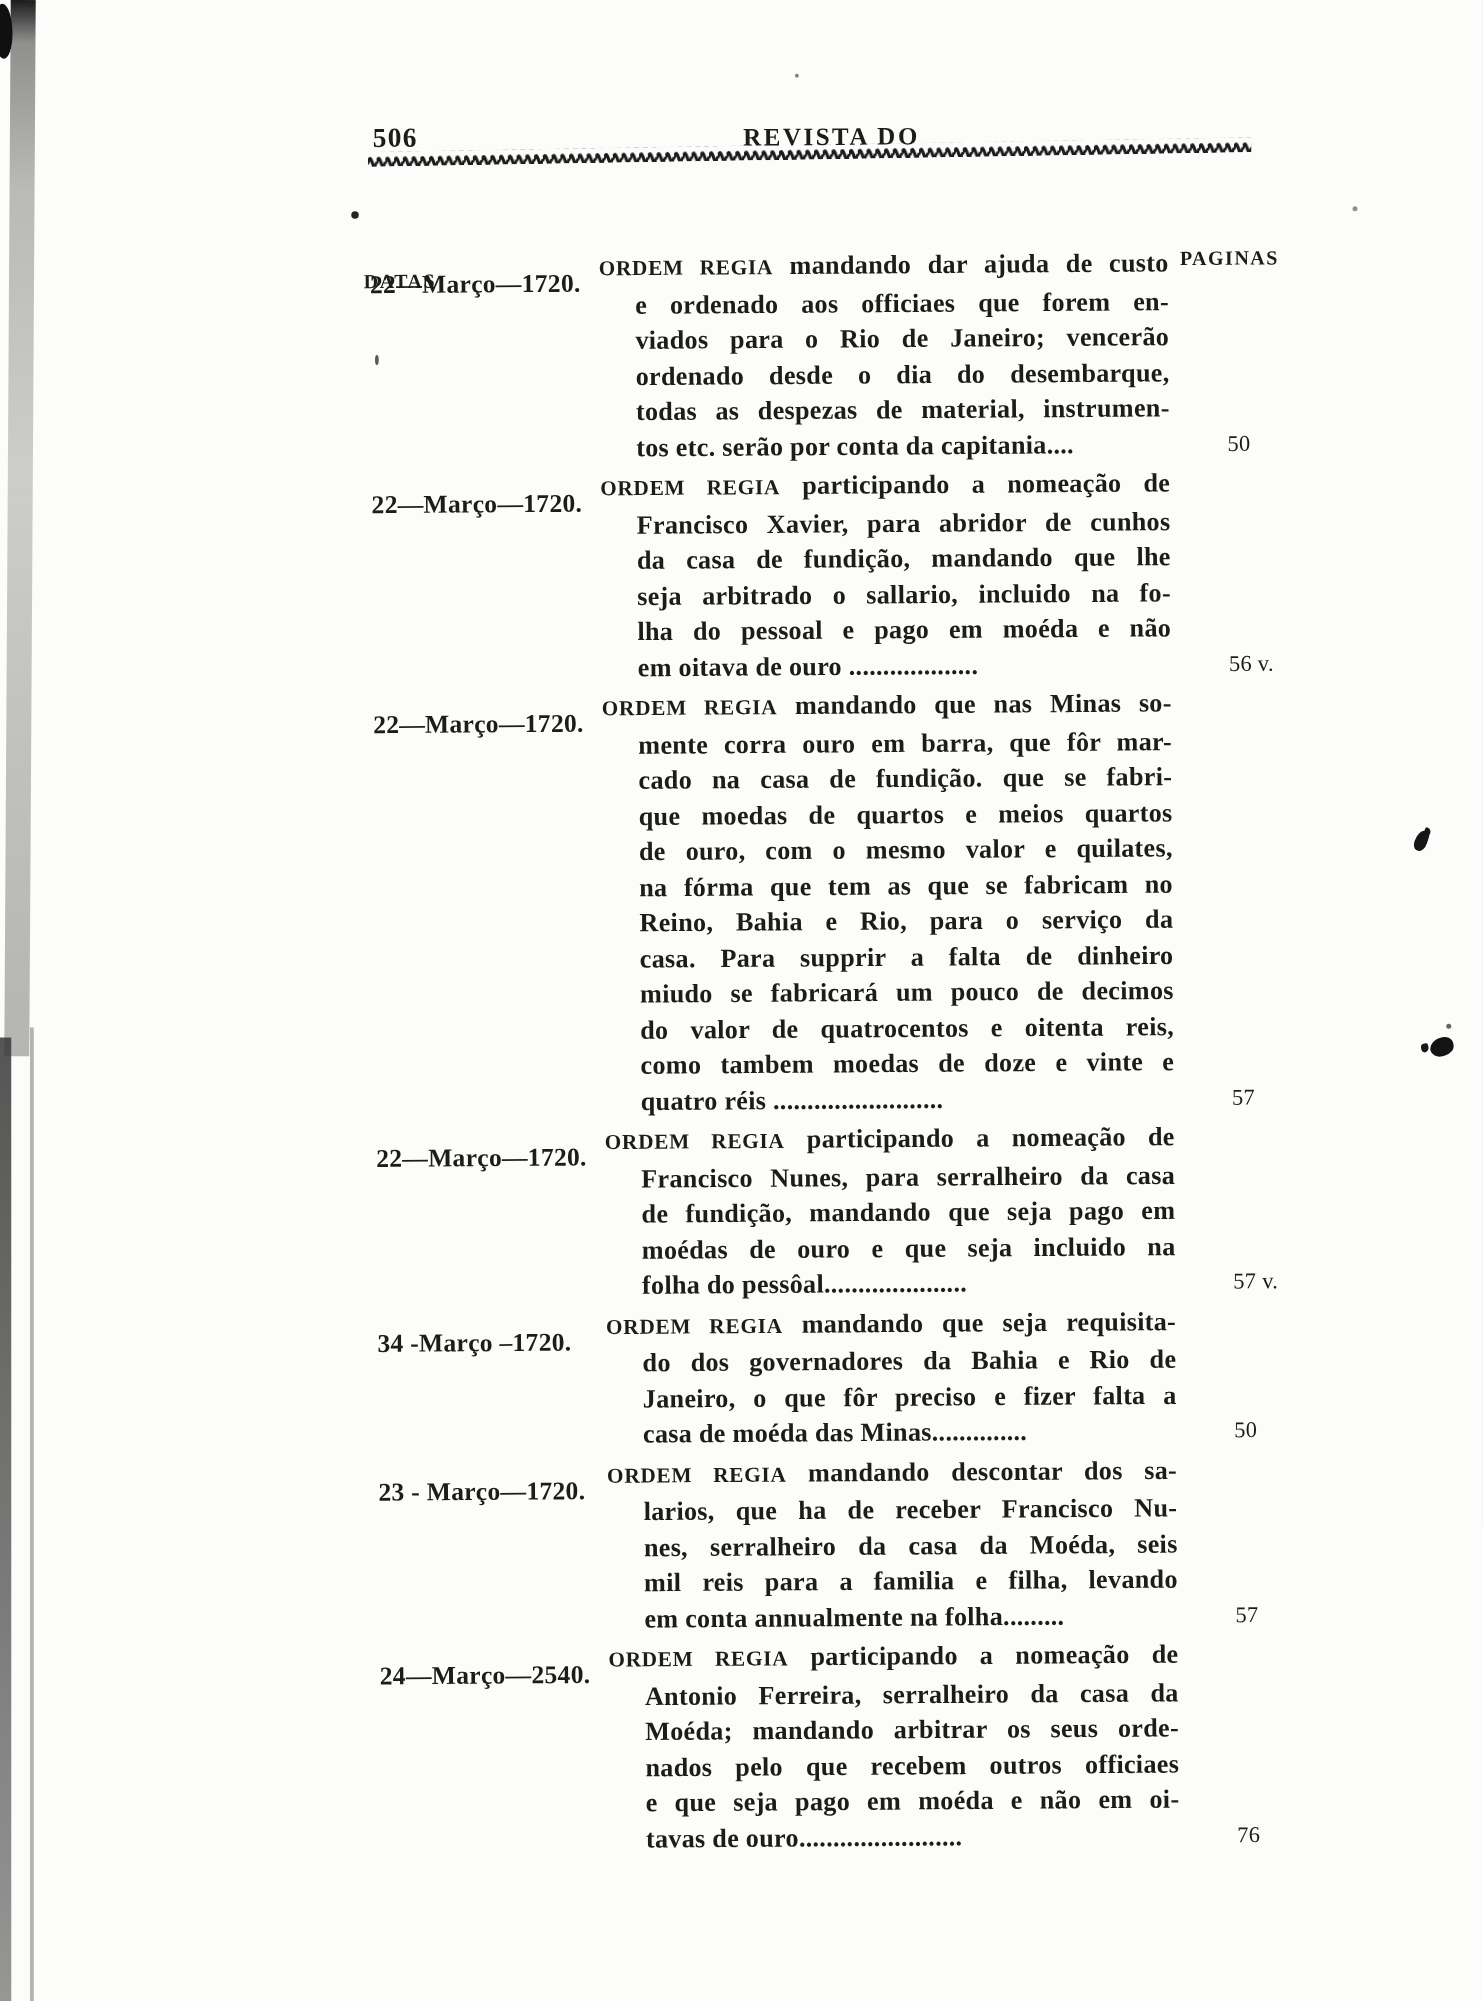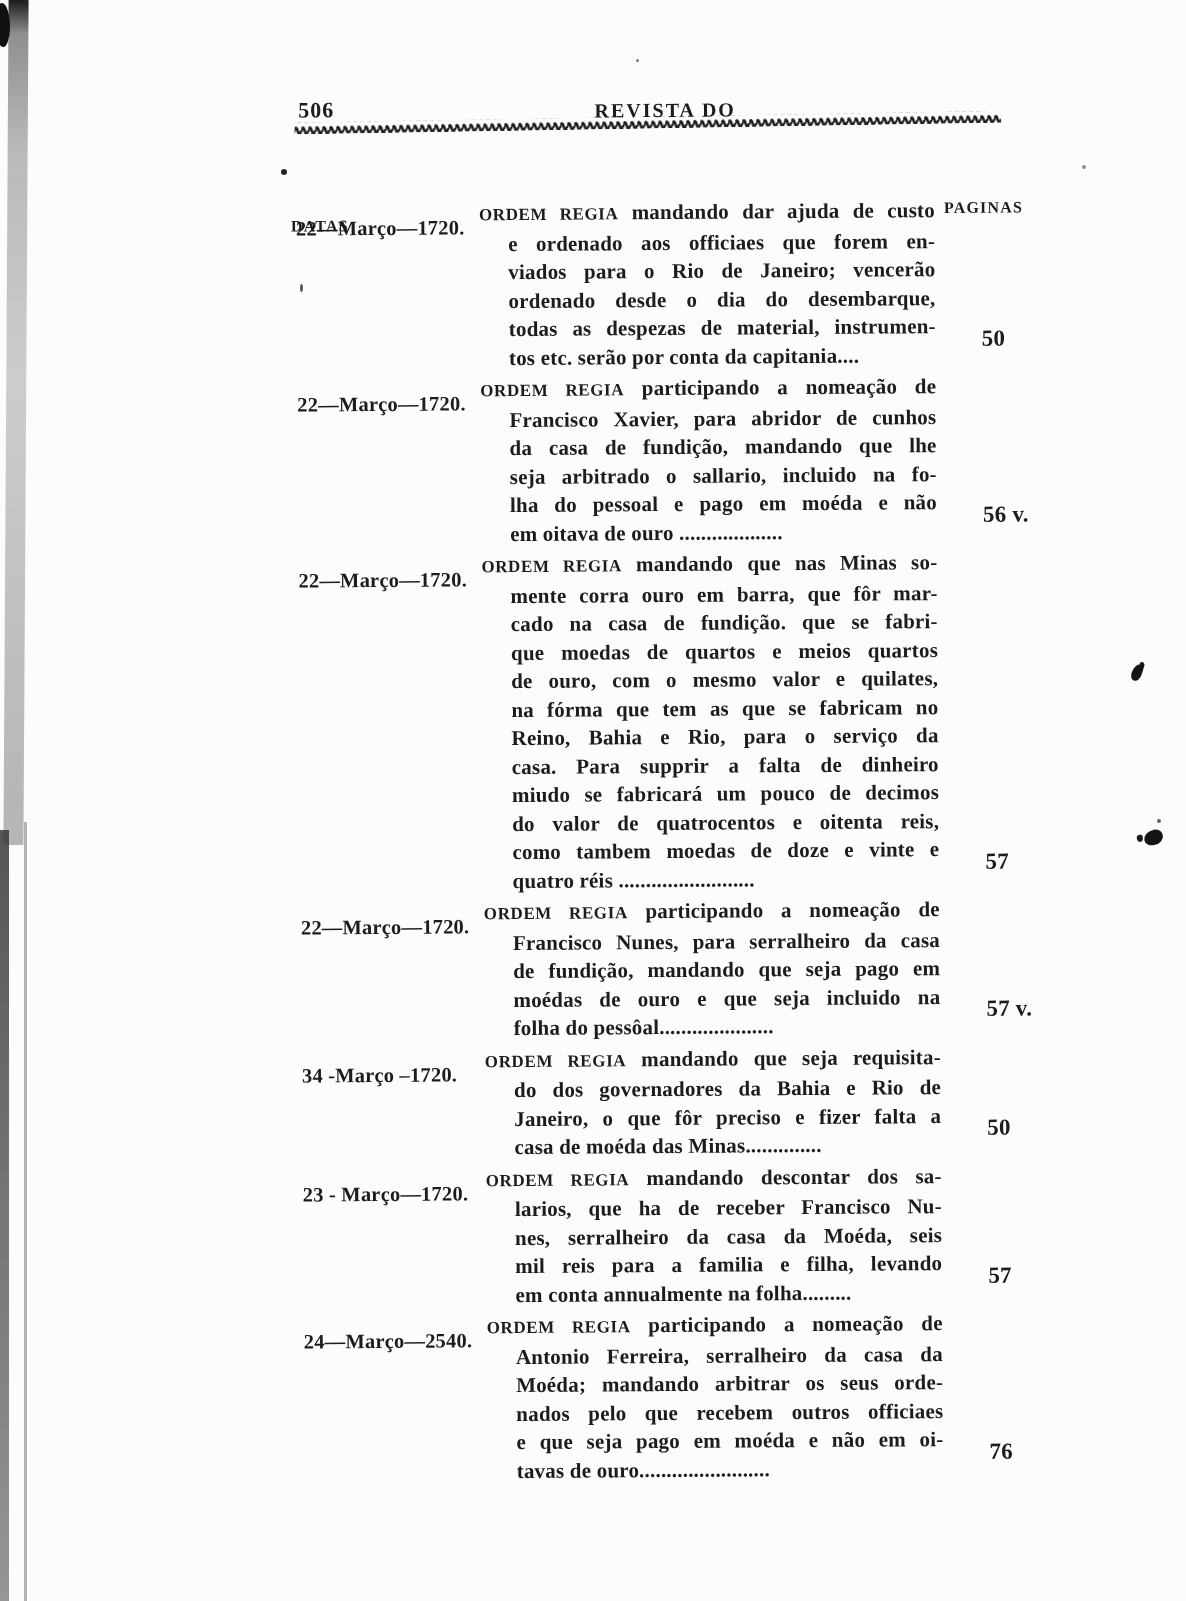--- a/index.html
+++ b/index.html
@@ -94,22 +94,22 @@
   }
   .desc{width:456px;}
   .line{
     margin-left:29px;width:427px;
     text-align:justify;text-align-last:justify;
   }
   .line.first{margin-left:0;width:456px;}
   .line.lastline{text-align-last:left;}
   .sc{font-size:17px;letter-spacing:.6px;}
   .pg{
-    position:absolute;left:685px;bottom:16px;white-space:nowrap;
-    font-size:23px;font-weight:700;
+    position:absolute;left:685px;bottom:0;white-space:nowrap;
+    font-size:18px;font-weight:400;
   }
 </style>
 </head>
 <body>
 
 <div id="page">
 
   <div class="streak-top"></div>
   <div class="streak-bottom"></div>
   <div class="streak-line"></div>

